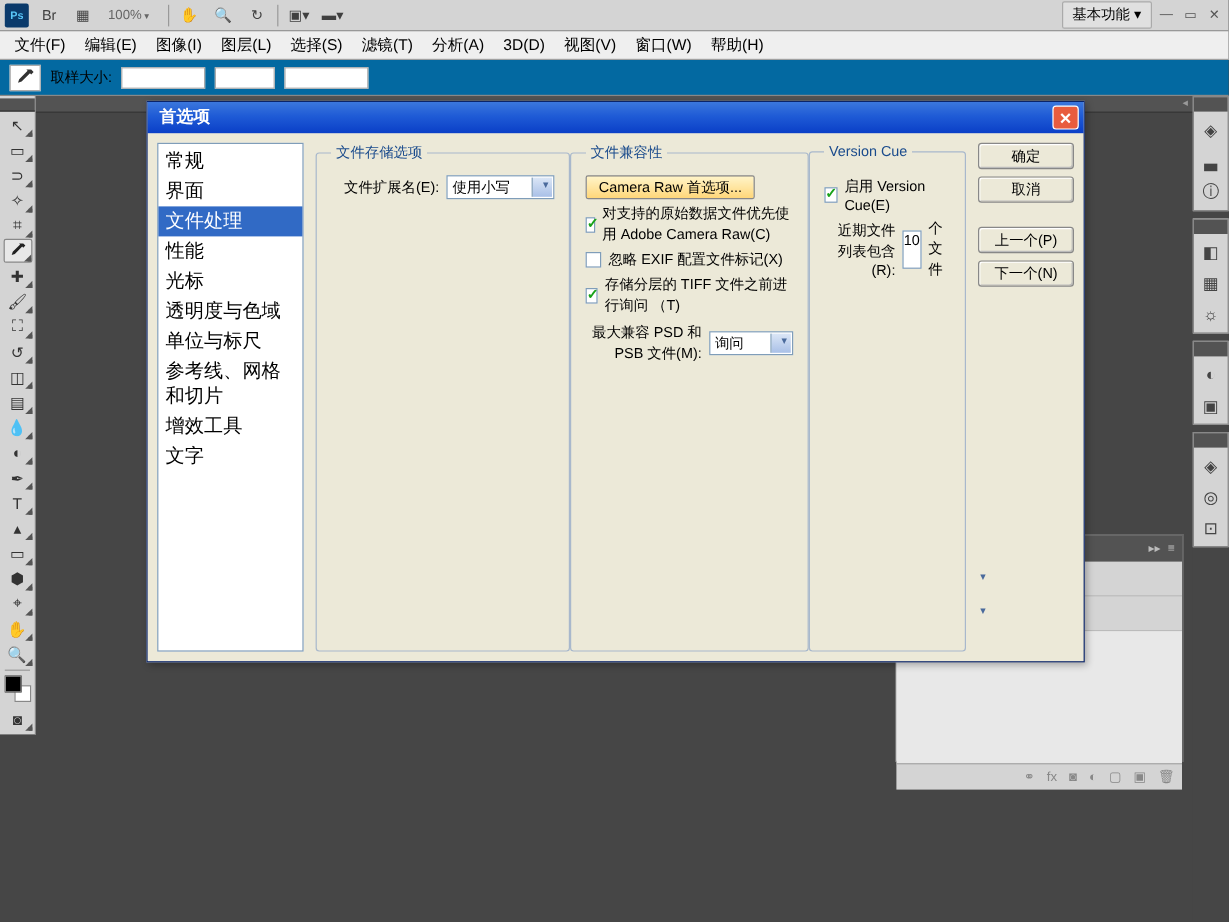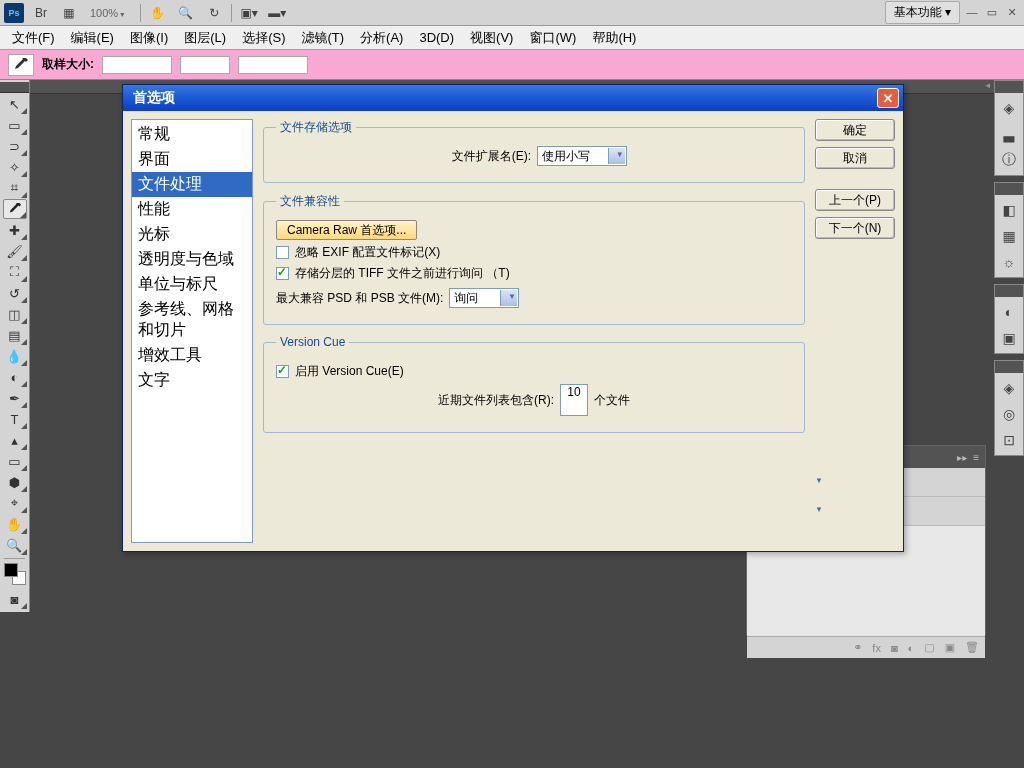--- a/index.html
+++ b/index.html
@@ -14,21 +14,21 @@
   .tb-combo::after { content: "▾"; font-size: 8px; margin-left: 2px; }
   .top-right { margin-left: auto; display: flex; align-items: center; gap: 4px; }
   .workspace-btn { background: #e0e0e0; border: 1px solid #aaa; padding: 2px 8px; border-radius: 2px; font-size: 12px; }
   .win-btn { width: 16px; height: 14px; font-size: 11px; color: #555; text-align: center; }
 
   
   .menu-bar { height: 24px; background: #efefef; border-bottom: 1px solid #a0a0a0; display: flex; align-items: center; padding: 0 6px; gap: 4px; }
   .menu-item { padding: 2px 6px; font-size: 13px; }
 
   
-  .options-bar { height: 30px; background: #f9a8d4; border-bottom: 1px solid #888; display: flex; align-items: center; padding: 0 8px; gap: 8px; font-weight: bold; }
+  .options-bar { height: 30px; background: #0369a1; border-bottom: 1px solid #888; display: flex; align-items: center; padding: 0 8px; gap: 8px; }
   .opt-icon { width: 26px; height: 22px; border: 1px solid #aaa; background: #fff; display: flex; align-items: center; justify-content: center; }
   .opt-label { font-size: 12px; }
   .opt-input { width: 70px; height: 18px; border: 1px solid #aaa; background: #fff; }
 
   
   .toolbox { position: absolute; left: 0; top: 80px; width: 30px; background: #d4d4d4; border-right: 1px solid #888; padding: 2px 0; }
   .toolbox::before { content: ""; display: block; height: 10px; background: #535353; border-bottom: 1px solid #333; }
   .tool { width: 24px; height: 20px; margin: 1px auto; display: flex; align-items: center; justify-content: center; color: #333; position: relative; font-size: 13px; }
   .tool.active { background: #e8e8e8; border: 1px solid #888; border-radius: 2px; }
   .tool-tri::after { content: ""; position: absolute; right: 0; bottom: 0; border: 3px solid transparent; border-right-color: #555; border-bottom-color: #555; width: 0; height: 0; }
@@ -51,21 +51,21 @@
 
   
   .dialog { position: absolute; left: 122px; top: 84px; width: 782px; height: 468px; background: #ece9d8; border: 1px solid #0a246a; box-shadow: 2px 2px 6px rgba(0,0,0,0.3); }
   .titlebar { height: 26px; background: linear-gradient(#3b77dd, #1f5bd6 45%, #0a3fc7); display: flex; align-items: center; padding: 0 4px 0 10px; color: #fff; font-size: 14px; font-weight: bold; }
   .titlebar .spacer { flex: 1; }
   .close-btn { width: 22px; height: 20px; background: #e85c3e; border: 1px solid #fff; border-radius: 3px; display: flex; align-items: center; justify-content: center; color: #fff; font-weight: bold; font-size: 13px; }
   .dialog-body { display: flex; padding: 8px; gap: 10px; height: calc(100% - 26px); }
   .category-list { width: 122px; background: #fff; border: 1px solid #7f9db9; padding: 2px 0; }
   .cat-item { padding: 2px 6px; font-size: 16px; }
   .cat-item.selected { background: #316ac5; color: #fff; }
-  .settings-area { flex: 1; display: flex; flex-direction: column; gap: 10px; }
+  .settings-area { flex: 1; display: flex; flex-direction: row; }
   .btn-column { width: 80px; display: flex; flex-direction: column; gap: 6px; }
   .win-button { height: 22px; border: 1px solid #888; background: #ece9d8; border-radius: 3px; font-size: 12px; display: flex; align-items: center; justify-content: center; box-shadow: inset 1px 1px 0 #fff, inset -1px -1px 0 #bbb; }
 
   fieldset { border: 1px solid #a8b8cc; border-radius: 3px; padding: 10px 12px; font-size: 12px; }
   legend { color: #1a4b8c; font-size: 12px; padding: 0 4px; }
   .form-row { display: flex; align-items: center; gap: 6px; margin-bottom: 6px; }
   .form-row label { text-align: right; min-width: 90px; }
   .select { height: 20px; border: 1px solid #7f9db9; background: #fff; padding: 0 18px 0 4px; position: relative; min-width: 90px; display: flex; align-items: center; }
   .select::after { content: ""; position: absolute; right: 1px; top: 1px; width: 16px; height: 16px; background: linear-gradient(#dbe6f6, #a9c0e7); border-left: 1px solid #7f9db9; }
   .select::before { content: "▾"; position: absolute; right: 4px; top: 2px; font-size: 9px; color: #4a6a9c; z-index: 1; }
@@ -242,20 +242,24 @@
           <div class="select">
               <span>使用小写</span>
             </div>
         </div>
       </fieldset>
 
       <fieldset>
         <legend>文件兼容性</legend>
         <div class="camera-raw-btn">Camera Raw 首选项...</div>
         <div class="chk-row">
+          <div class="chk checked"></div>
+          <span>对支持的原始数据文件优先使用 Adobe Camera Raw(C)</span>
+        </div>
+        <div class="chk-row">
           <div class="chk"></div>
           <span>忽略 EXIF 配置文件标记(X)</span>
         </div>
         <div class="chk-row">
           <div class="chk checked"></div>
           <span>存储分层的 TIFF 文件之前进行询问 （T)</span>
         </div>
         <div class="form-row" style="margin-top:6px">
           <label style="min-width:auto">最大兼容 PSD 和 PSB 文件(M):</label>
           <div class="select" style="min-width:70px">

